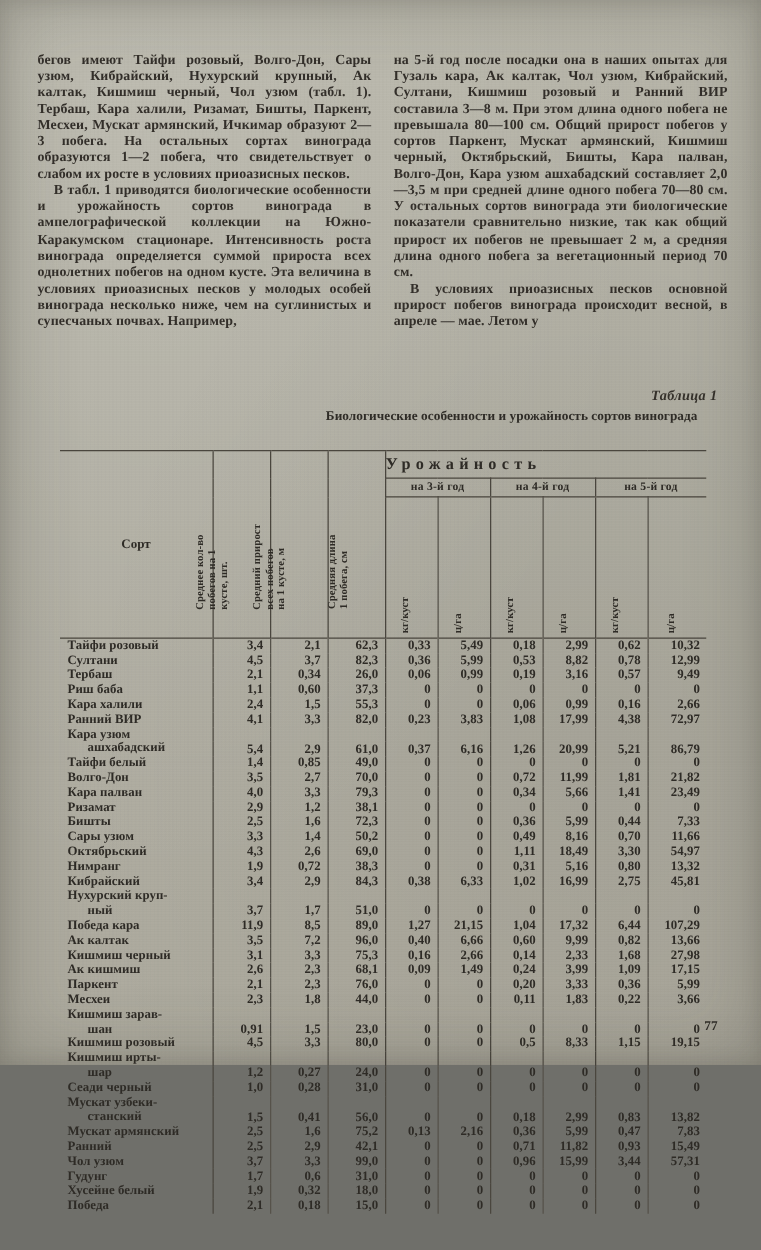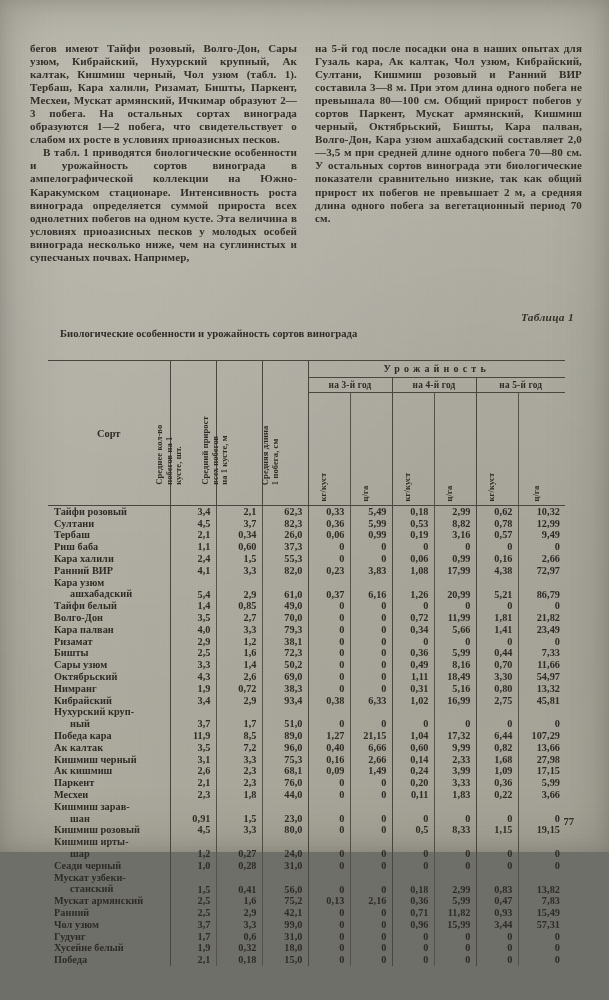--- a/index.html
+++ b/index.html
@@ -77,21 +77,21 @@
     font-weight: 600;
     color: #35312b;
     letter-spacing: 0.3px;
   }
 
   .tbl-title {
     position: absolute;
     left: 60px;
     top: 327px;
     width: 498px;
-    text-align: left;
+    text-align: right;
     font-size: 10.6px;
     font-weight: 700;
     line-height: 13px;
     color: #2f2c27;
     letter-spacing: 0.05px;
   }
 
   table.grid {
     position: absolute;
     left: 48px;
@@ -105,22 +105,22 @@
     padding: 0;
     vertical-align: middle;
     font-weight: 600;
   }
   .bt { border-top: 1.3px solid #4a463e !important; }
   .bb { border-bottom: 1.3px solid #4a463e !important; }
   .bl { border-left: 1.3px solid #4a463e !important; }
   .bl-thin { border-left: 1px solid #56524a !important; }
 
   .hdr-urozh {
-    text-align: center;
-    font-size: 10px;
+    text-align: left;
+    font-size: 13px;
     font-weight: 700;
     letter-spacing: 4.2px;
     padding: 2px 0 3px 0 !important;
   }
   .hdr-year {
     text-align: center;
     font-size: 9.3px;
     font-weight: 600;
     padding: 2px 0 2px 0 !important;
     letter-spacing: 0.2px;
@@ -188,20 +188,21 @@
 
 <div id="page">
 
   <div class="cols">
     <div class="col">
       <p class="body">бегов имеют Тайфи розовый, Волго-Дон, Сары узюм, Кибрайский, Нухурский крупный, Ак калтак, Кишмиш черный, Чол узюм (табл. 1). Тербаш, Кара халили, Ризамат, Бишты, Паркент, Месхеи, Мускат армянский, Ичкимар образуют 2—3 побега. На остальных сортах винограда образуются 1—2 побега, что свидетельствует о слабом их росте в условиях приоазисных песков.</p>
       <p class="body indent">В табл. 1 приводятся биологические особенности и урожайность сортов винограда в ампелографической коллекции на Южно-Каракумском стационаре. Интенсивность роста винограда определяется суммой прироста всех однолетних побегов на одном кусте. Эта величина в условиях приоазисных песков у молодых особей винограда несколько ниже, чем на суглинистых и супесчаных почвах. Например,</p>
     </div>
     <div class="col">
       <p class="body">на 5-й год после посадки она в наших опытах для Гузаль кара, Ак калтак, Чол узюм, Кибрайский, Султани, Кишмиш розовый и Ранний ВИР составила 3—8 м. При этом длина одного побега не превышала 80—100 см. Общий прирост побегов у сортов Паркент, Мускат армянский, Кишмиш черный, Октябрьский, Бишты, Кара палван, Волго-Дон, Кара узюм ашхабадский составляет 2,0—3,5 м при средней длине одного побега 70—80 см. У остальных сортов винограда эти биологические показатели сравнительно низкие, так как общий прирост их побегов не превышает 2 м, а средняя длина одного побега за вегетационный период 70 см.</p>
+      <p class="body indent">В условиях приоазисных песков основной прирост побегов винограда происходит весной, в апреле — мае. Летом у</p>
     </div>
   </div>
 
   <div class="tbl-num">Таблица 1</div>
 
   <div class="tbl-title">
     <div>Биологические особенности и урожайность сортов винограда</div>
   </div>
 
   <table class="grid">
@@ -458,21 +459,21 @@
           <td class="num bl-thin">0</td>
           <td class="num bl">0,31</td>
           <td class="num bl-thin">5,16</td>
           <td class="num bl">0,80</td>
           <td class="num bl-thin">13,32</td>
         </tr>
         <tr class="datarow">
           <td class="name">Кибрайский</td>
           <td class="num bl">3,4</td>
           <td class="num bl-thin">2,9</td>
-          <td class="num bl-thin">93,4</td>
+          <td class="num bl-thin">84,3</td>
           <td class="num bl">0,38</td>
           <td class="num bl-thin">6,33</td>
           <td class="num bl">1,02</td>
           <td class="num bl-thin">16,99</td>
           <td class="num bl">2,75</td>
           <td class="num bl-thin">45,81</td>
         </tr>
         <tr class="datarow">
           <td class="name">Нухурский  круп-</td>
           <td class="num bl" rowspan="2" style="vertical-align: bottom;">3,7</td>

